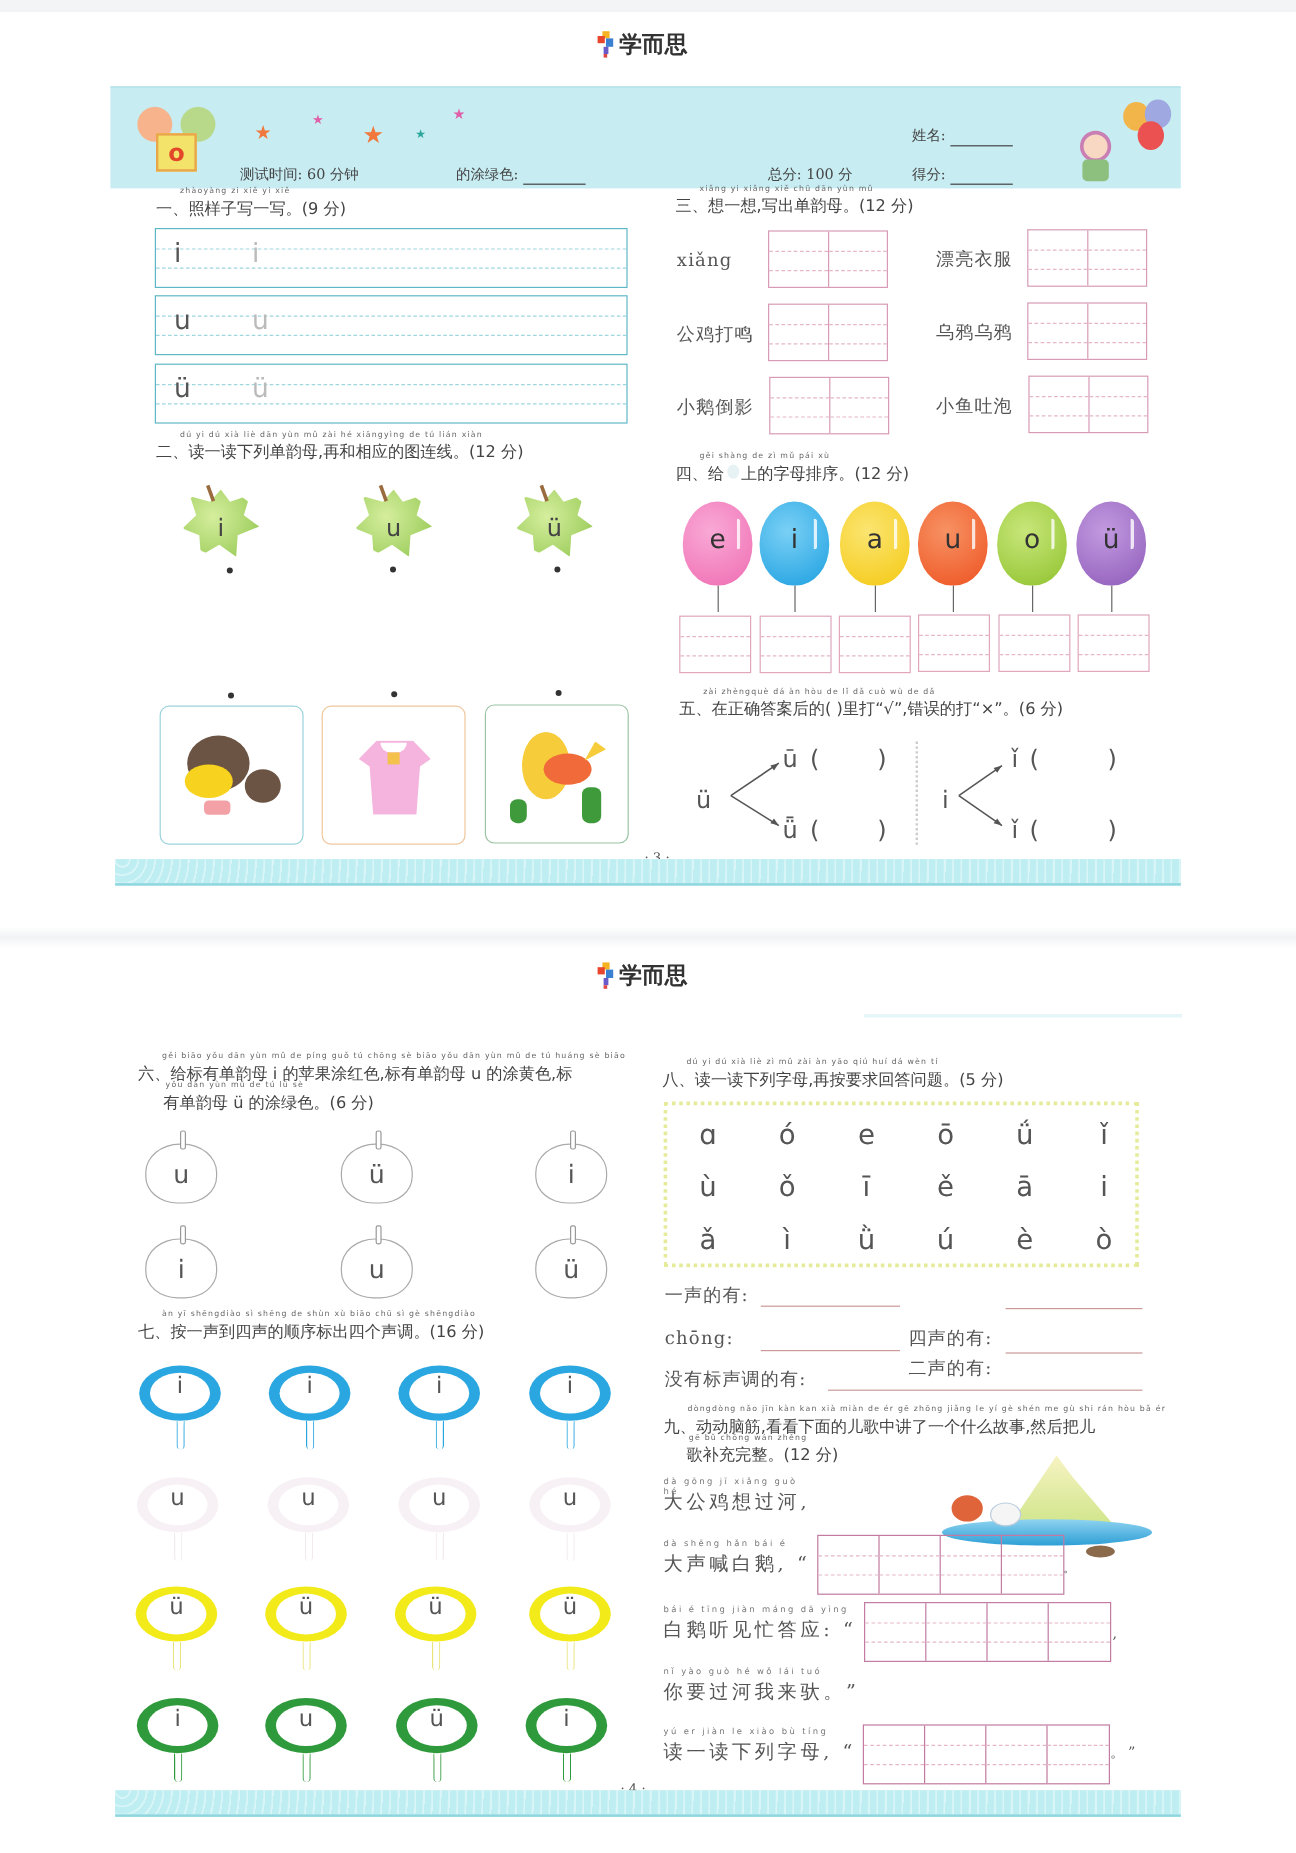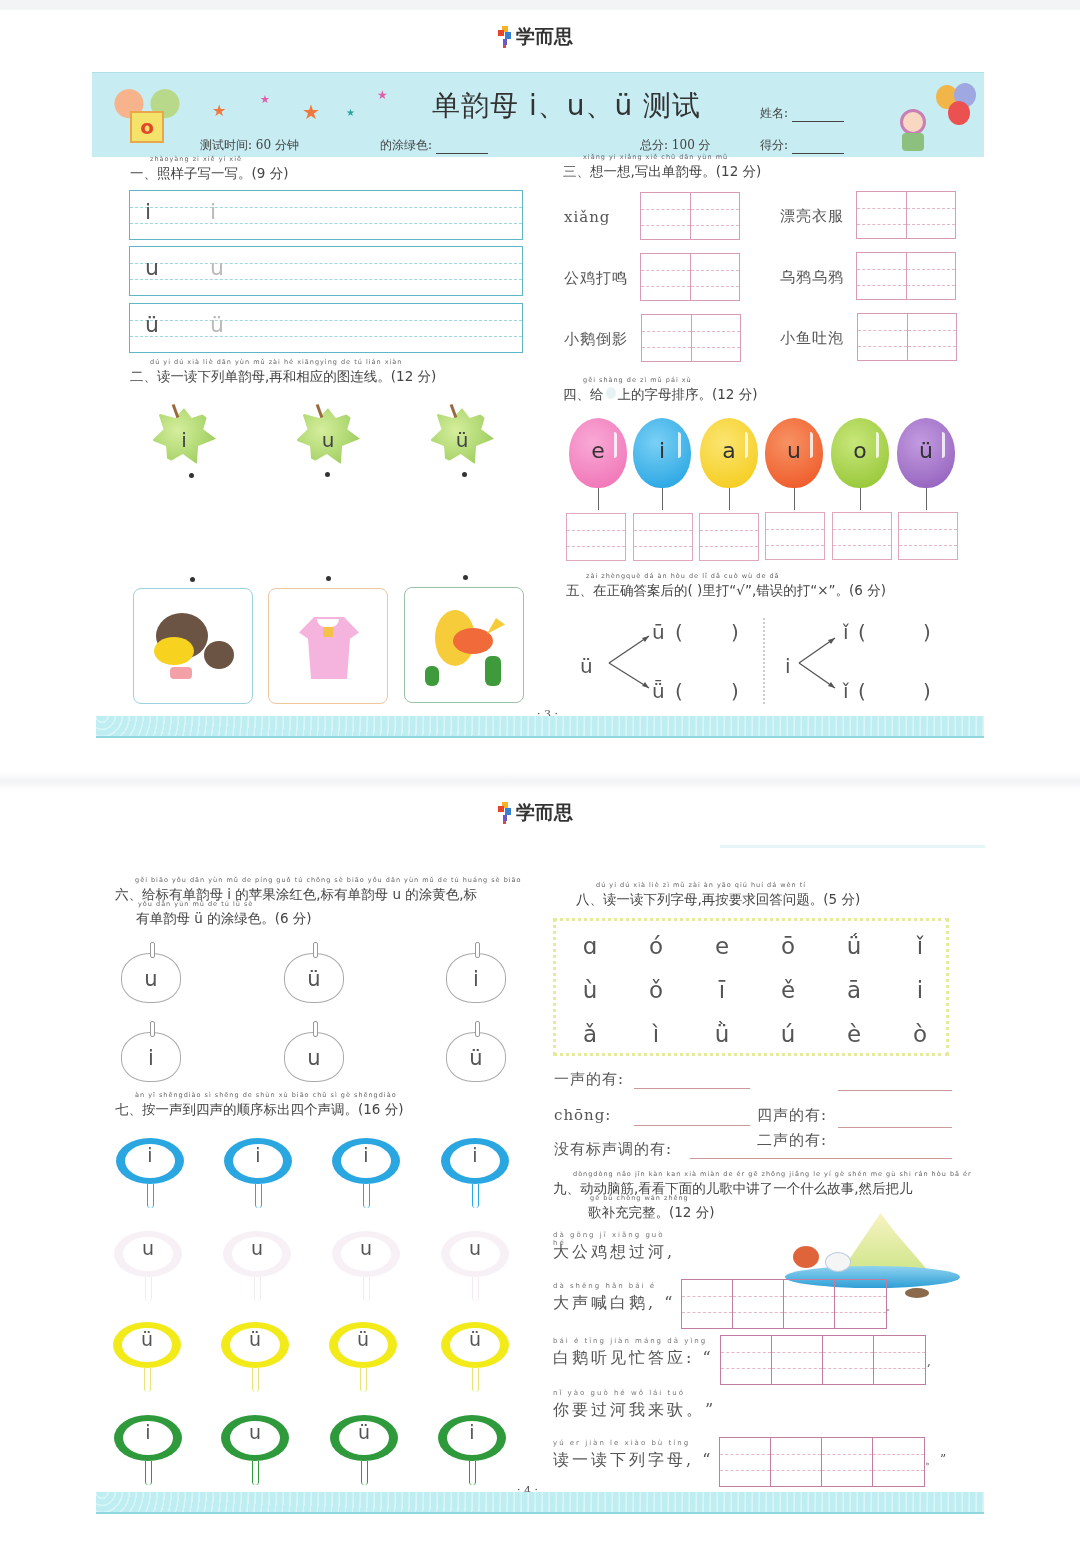--- a/index.html
+++ b/index.html
@@ -69,21 +69,20 @@
 </div>
 
 <div class="banner">
   <div class="cartoon" style="left:10px;top:12px;width:90px;height:62px;border-radius:12px;background:radial-gradient(circle at 30% 30%,#f6b38c 0 14px,transparent 15px),radial-gradient(circle at 70% 30%,#b9d98a 0 14px,transparent 15px),linear-gradient(#fff0,#fff0)"></div>
   <div style="position:absolute;left:38px;top:38px;width:34px;height:32px;background:#f3e36a;border:2px solid #e9a64a;text-align:center;line-height:28px;font-weight:bold;color:#e3472a;font-size:20px">o</div>
   <span class="star" style="left:120px;top:28px;color:#f0783d">★</span>
   <span class="star" style="left:168px;top:20px;color:#e05fa8;font-size:11px">★</span>
   <span class="star" style="left:210px;top:27px;color:#f0783d;font-size:20px">★</span>
   <span class="star" style="left:254px;top:34px;color:#2aa79b;font-size:10px">★</span>
   <span class="star" style="left:285px;top:15px;color:#e05fa8;font-size:12px">★</span>
-  <div class="title">单韵母 i、u、ü 测试</div>
   <div class="meta" style="left:668px;top:32px"><span>姓名:</span><span class="line"></span></div>
   <div class="meta" style="left:108px;top:64px">测试时间: 60 分钟</div>
   <div class="meta" style="left:288px;top:64px"><span>的涂绿色:</span><span class="line"></span></div>
   <div class="meta" style="left:548px;top:64px">总分: 100 分</div>
   <div class="meta" style="left:668px;top:64px"><span>得分:</span><span class="line"></span></div>
   <div style="position:absolute;left:800px;top:8px;width:85px;height:72px">
     <div style="position:absolute;left:44px;top:4px;width:22px;height:24px;border-radius:50%;background:#f2b54a"></div>
     <div style="position:absolute;left:62px;top:2px;width:22px;height:24px;border-radius:50%;background:#9fa8e0"></div>
     <div style="position:absolute;left:56px;top:20px;width:22px;height:24px;border-radius:50%;background:#ec5152"></div>
     <div style="position:absolute;left:8px;top:28px;width:26px;height:26px;border-radius:50%;background:#f8d8c2;border:3px solid #c97fb4"></div>
@@ -336,21 +335,21 @@
 <div class="flower" style="left:441px;top:1231px;background:#f7f1f5;border-color:#f1eaee"><span></span><b style="position:relative;font-weight:normal">u</b></div>
 <div class="flower" style="left:113px;top:1322px;background:#f3ea1a;border-color:#e8e37a"><span></span><b style="position:relative;font-weight:normal">ü</b></div>
 <div class="flower" style="left:221px;top:1322px;background:#f3ea1a;border-color:#e8e37a"><span></span><b style="position:relative;font-weight:normal">ü</b></div>
 <div class="flower" style="left:329px;top:1322px;background:#f3ea1a;border-color:#e8e37a"><span></span><b style="position:relative;font-weight:normal">ü</b></div>
 <div class="flower" style="left:441px;top:1322px;background:#f3ea1a;border-color:#e8e37a"><span></span><b style="position:relative;font-weight:normal">ü</b></div>
 <div class="flower" style="left:114px;top:1415px;background:#2f9a3c;border-color:#2f9a3c"><span></span><b style="position:relative;font-weight:normal">i</b></div>
 <div class="flower" style="left:221px;top:1415px;background:#2f9a3c;border-color:#2f9a3c"><span></span><b style="position:relative;font-weight:normal">u</b></div>
 <div class="flower" style="left:330px;top:1415px;background:#2f9a3c;border-color:#2f9a3c"><span></span><b style="position:relative;font-weight:normal">ü</b></div>
 <div class="flower" style="left:438px;top:1415px;background:#2f9a3c;border-color:#2f9a3c"><span></span><b style="position:relative;font-weight:normal">i</b></div>
 
-<div class="q" style="left:576px;top:891px">
+<div class="q" style="left:552px;top:891px">
   <span class="py">dú yi dú xià liè zì mǔ  zài àn yāo qiú huí dá wèn tí</span>
   <span>八、读一读下列字母,再按要求回答问题。(5 分)</span>
 </div>
 <div class="tonebox">
   <span class="tone" style="left:14px;top:12px">ɑ</span>
   <span class="tone" style="left:80px;top:12px">ó</span>
   <span class="tone" style="left:146px;top:12px">e</span>
   <span class="tone" style="left:212px;top:12px">ō</span>
   <span class="tone" style="left:278px;top:12px">ǘ</span>
   <span class="tone" style="left:344px;top:12px">ǐ</span>
@@ -375,21 +374,21 @@
 <div class="ansline" style="left:634px;top:1125px;width:116px"></div>
 <span class="cn" style="left:757px;top:1106px">四声的有:</span>
 <div class="ansline" style="left:838px;top:1127px;width:114px"></div>
 <span class="cn" style="left:554px;top:1140px">没有标声调的有:</span>
 <div class="ansline" style="left:690px;top:1158px;width:262px"></div>
 
 <div class="q" style="left:553px;top:1180px">
   <span class="py">dòngdòng nǎo jīn  kàn kan xià miàn de ér gē zhōng jiǎng le yí gè shén me gù shi  rán hòu bǎ ér</span>
   <span>九、动动脑筋,看看下面的儿歌中讲了一个什么故事,然后把儿</span>
 </div>
-<div class="q" style="left:588px;top:1204px">
+<div class="q" style="left:572px;top:1204px">
   <span class="py" style="left:2px">gē bǔ chōng wán zhěng</span>
   <span>歌补充完整。(12 分)</span>
 </div>
 <div style="position:absolute;left:785px;top:1208px;width:175px;height:100px">
   <div style="position:absolute;left:55px;top:5px;width:90px;height:60px;background:linear-gradient(#f7f3c2,#cfe58a);clip-path:polygon(0 100%,45% 0,60% 30%,100% 100%)"></div>
   <div style="position:absolute;left:0;top:58px;width:175px;height:22px;border-radius:50%;background:linear-gradient(#8fd3f0,#2e9fd6)"></div>
   <div style="position:absolute;left:8px;top:38px;width:26px;height:22px;border-radius:50%;background:#e0643a"></div>
   <div style="position:absolute;left:40px;top:44px;width:26px;height:20px;border-radius:50%;background:#f5f5f5;border:1px solid #bcd"></div>
   <div style="position:absolute;left:120px;top:80px;width:24px;height:10px;border-radius:50%;background:#8a6a4a"></div>
 </div>

